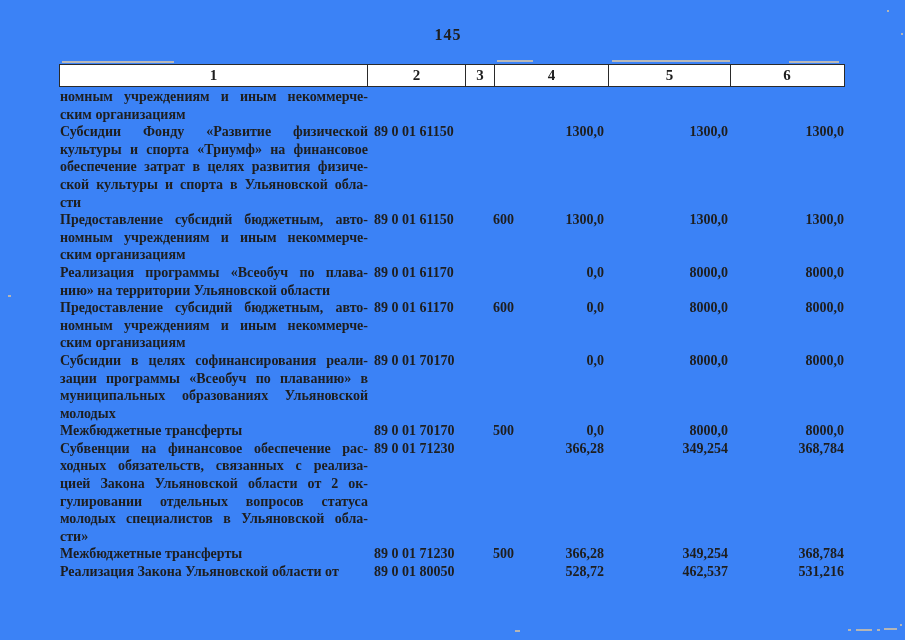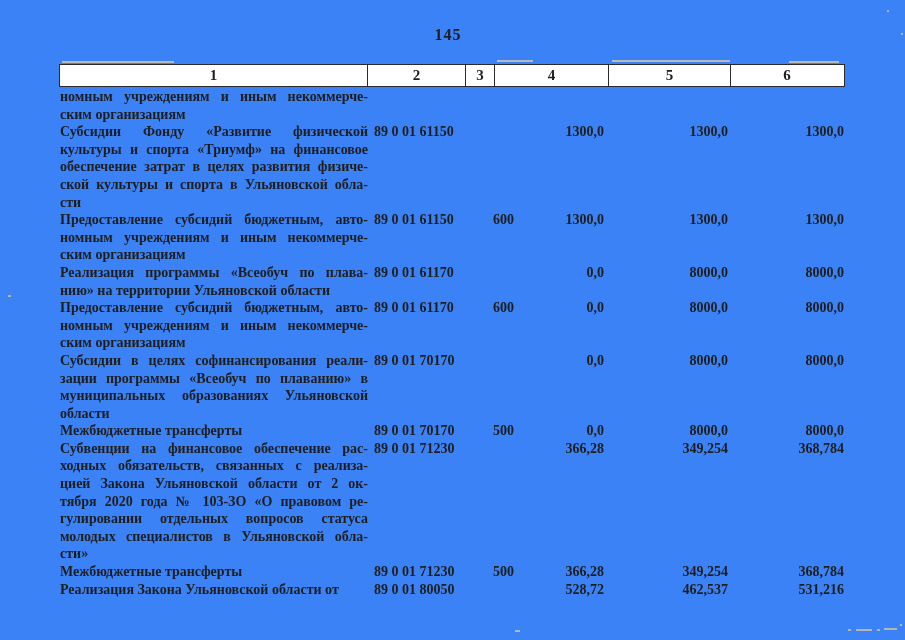--- a/index.html
+++ b/index.html
@@ -131,21 +131,21 @@
     <div class="cell num">0,0</div>
     <div class="cell num">8000,0</div>
     <div class="cell num">8000,0</div>
   </div>
 
   <div class="trow">
     <div class="cell cell-name">
           <div class="ln">Субсидии в целях софинансирования реали-</div>
           <div class="ln">зации программы «Всеобуч по плаванию» в</div>
           <div class="ln">муниципальных образованиях Ульяновской</div>
-          <div class="ln last">области</div>
+          <div class="ln last">молодых</div>
         </div>
     <div class="cell cell-code">89 0 01 70170</div>
     <div class="cell cell-group"></div>
     <div class="cell num">0,0</div>
     <div class="cell num">8000,0</div>
     <div class="cell num">8000,0</div>
   </div>
 
   <div class="trow">
     <div class="cell cell-name">
@@ -156,21 +156,20 @@
     <div class="cell num">0,0</div>
     <div class="cell num">8000,0</div>
     <div class="cell num">8000,0</div>
   </div>
 
   <div class="trow">
     <div class="cell cell-name">
           <div class="ln">Субвенции на финансовое обеспечение рас-</div>
           <div class="ln">ходных обязательств, связанных с реализа-</div>
           <div class="ln">цией Закона Ульяновской области от 2 ок-</div>
-          <div class="ln">тября 2020 года № 103-ЗО «О правовом ре-</div>
           <div class="ln">гулировании отдельных вопросов статуса</div>
           <div class="ln">молодых специалистов в Ульяновской обла-</div>
           <div class="ln last">сти»</div>
         </div>
     <div class="cell cell-code">89 0 01 71230</div>
     <div class="cell cell-group"></div>
     <div class="cell num">366,28</div>
     <div class="cell num">349,254</div>
     <div class="cell num">368,784</div>
   </div>

